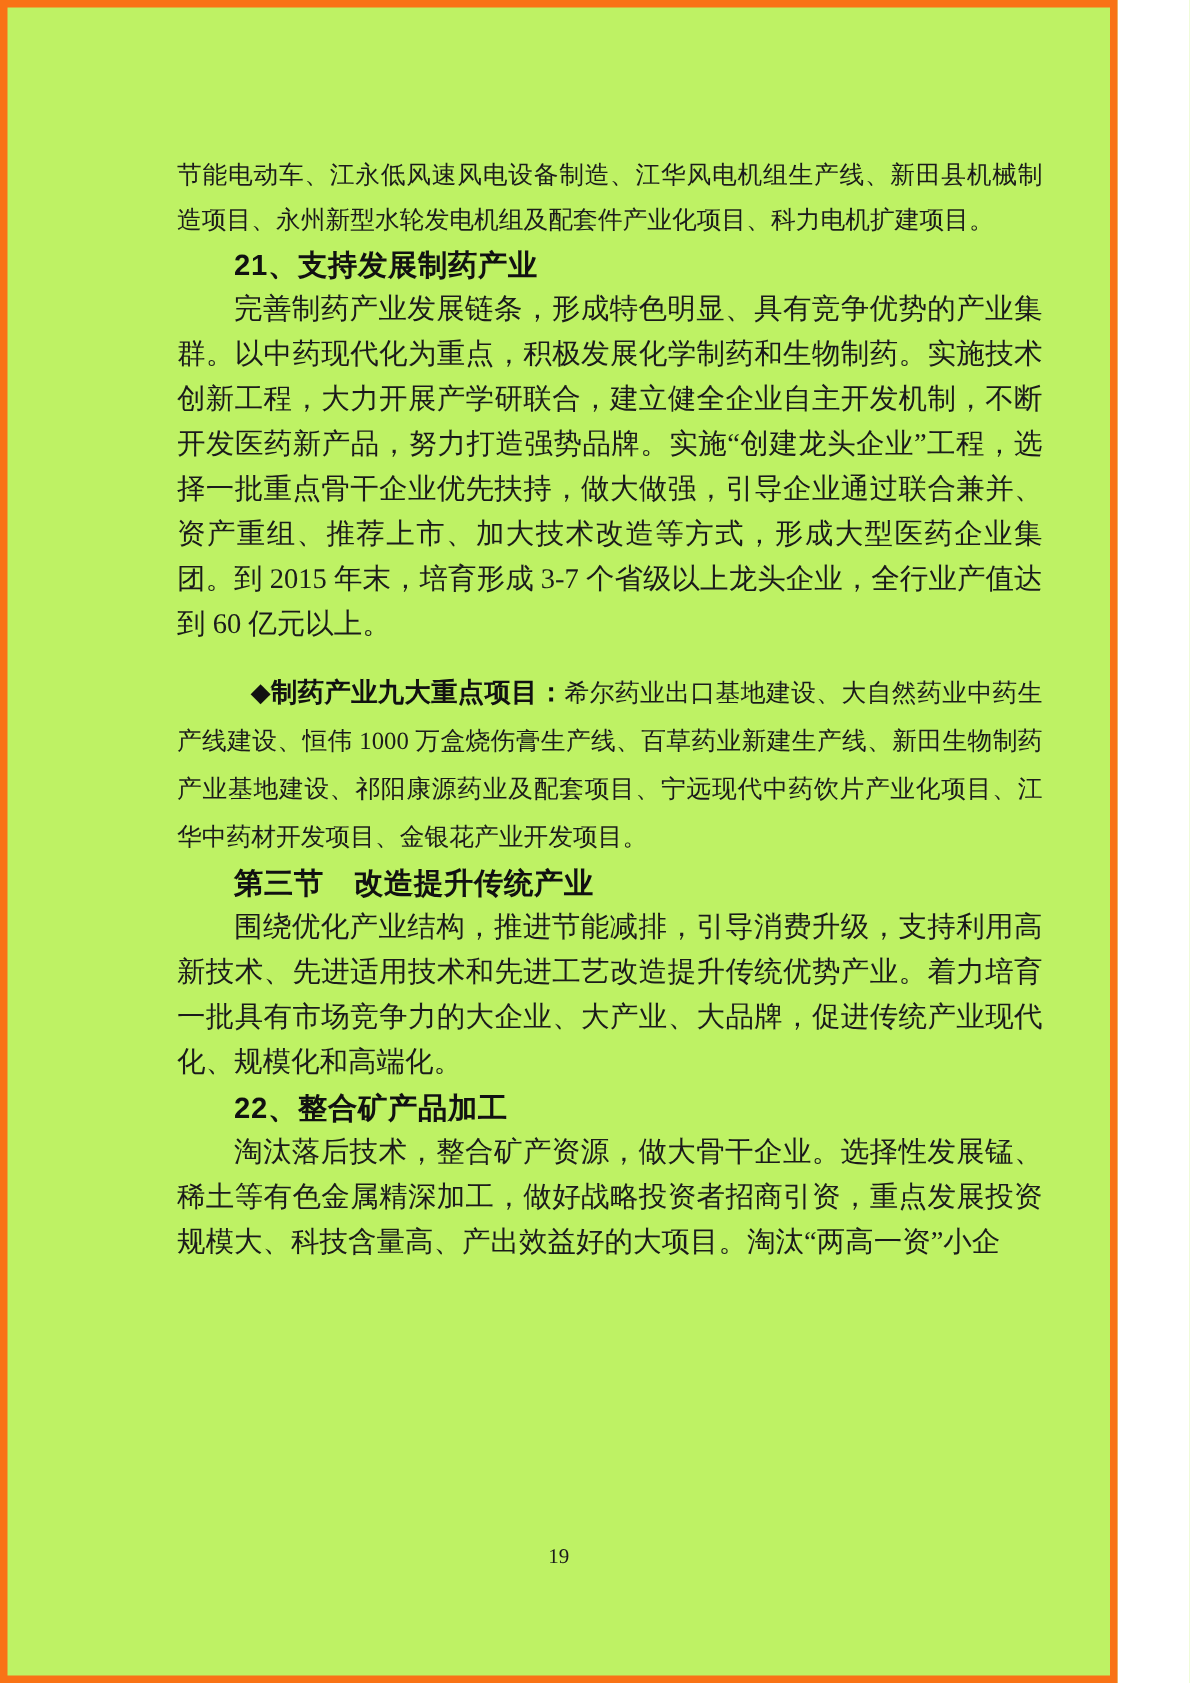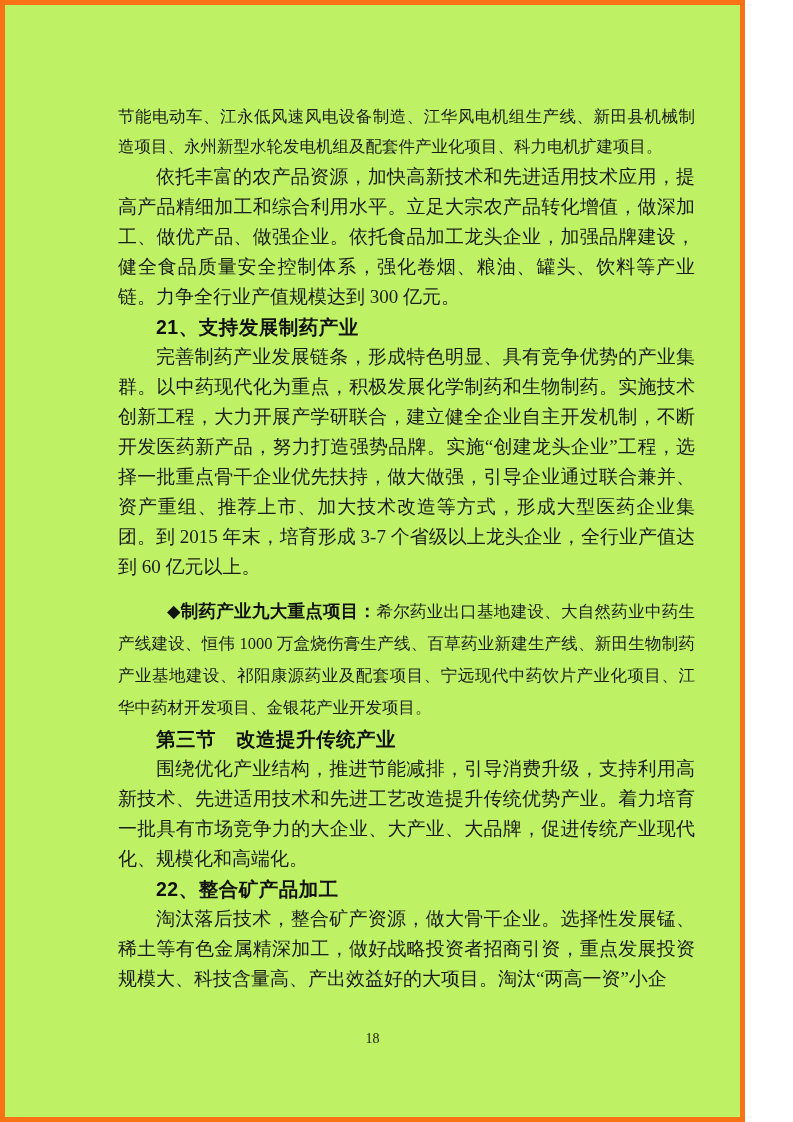--- a/index.html
+++ b/index.html
@@ -74,34 +74,33 @@
 </style>
 </head>
 <body>
 
 <div class="page">
   <div class="content">
 
     <p class="p-small">节能电动车、江永低风速风电设备制造、江华风电机组生产线、新田县机械制造项目、永州新型水轮发电机组及配套件产业化项目、科力电机扩建项目。</p>
 
 
-    <p class="p-body">依托丰富的农产品资源，加快高新技术和先进适用技术应用，提高产品精细加工和综合利用水平。立足大宗农产品转化增值，做深加工、做优产品、做强企业。依托食品加工龙头企业，加强品牌建设，健全食品质量安全控制体系，强化卷烟、粮油、罐头、饮料等产业链。力争全行业产值规模达到 300 亿元。</p>
 
     <h2 class="h-num">21、支持发展制药产业</h2>
 
     <p class="p-body">完善制药产业发展链条，形成特色明显、具有竞争优势的产业集群。以中药现代化为重点，积极发展化学制药和生物制药。实施技术创新工程，大力开展产学研联合，建立健全企业自主开发机制，不断开发医药新产品，努力打造强势品牌。实施“创建龙头企业”工程，选择一批重点骨干企业优先扶持，做大做强，引导企业通过联合兼并、资产重组、推荐上市、加大技术改造等方式，形成大型医药企业集团。到 2015 年末，培育形成 3-7 个省级以上龙头企业，全行业产值达到 60 亿元以上。</p>
 
     <p class="p-projects">
       <span class="proj-label">◆制药产业九大重点项目：</span><span>希尔药业出口基地建设、大自然药业中药生产线建设、恒伟 1000 万盒烧伤膏生产线、百草药业新建生产线、新田生物制药产业基地建设、祁阳康源药业及配套项目、宁远现代中药饮片产业化项目、江华中药材开发项目、金银花产业开发项目。</span>
     </p>
 
     <h2 class="h-section">第三节　改造提升传统产业</h2>
 
     <p class="p-body">围绕优化产业结构，推进节能减排，引导消费升级，支持利用高新技术、先进适用技术和先进工艺改造提升传统优势产业。着力培育一批具有市场竞争力的大企业、大产业、大品牌，促进传统产业现代化、规模化和高端化。</p>
 
     <h2 class="h-num">22、整合矿产品加工</h2>
 
     <p class="p-body">淘汰落后技术，整合矿产资源，做大骨干企业。选择性发展锰、稀土等有色金属精深加工，做好战略投资者招商引资，重点发展投资规模大、科技含量高、产出效益好的大项目。淘汰“两高一资”小企</p>
 
   </div>
 
-  <div class="page-number">18</div>
+  <div class="page-number">19</div>
 </div>
 
 </body></html>

